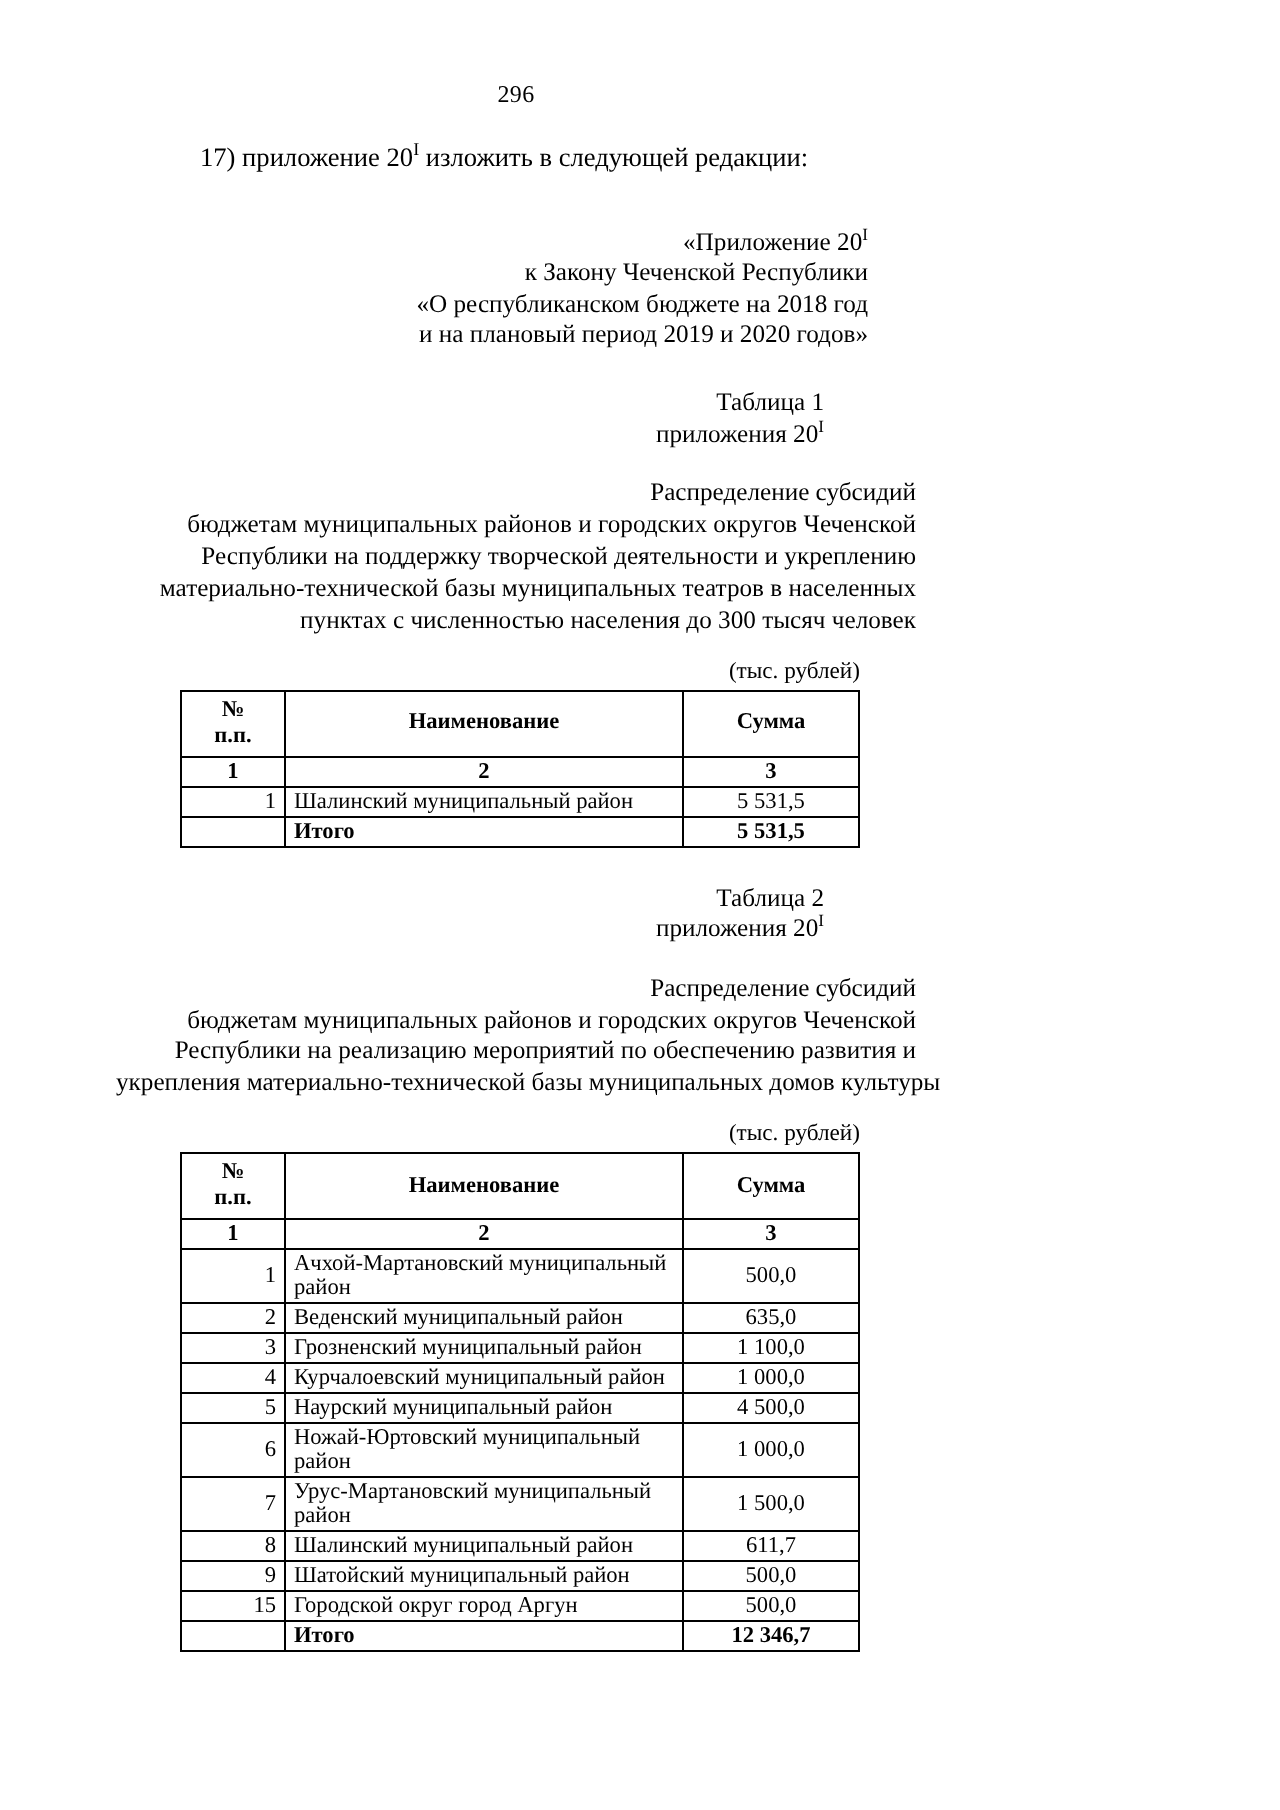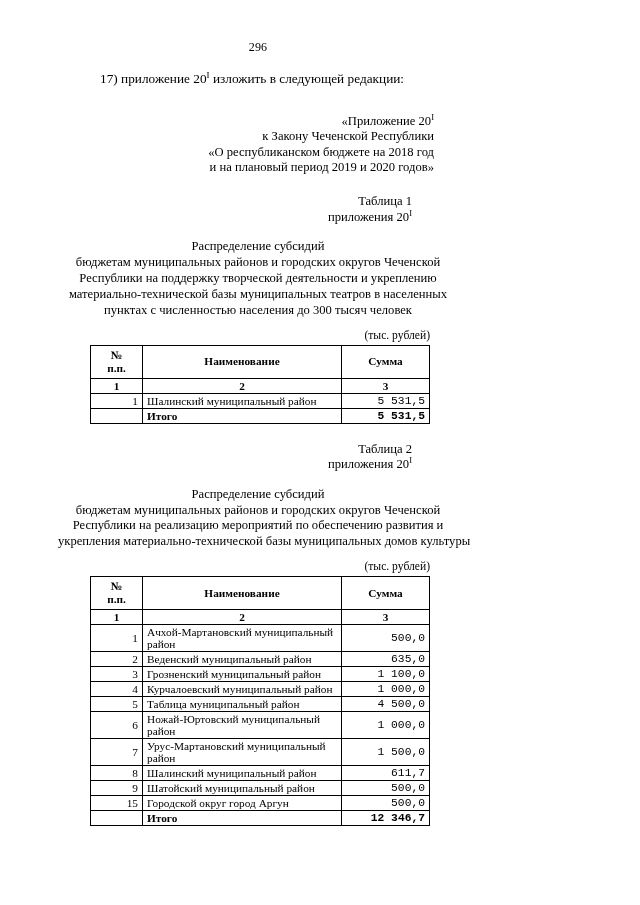--- a/index.html
+++ b/index.html
@@ -62,21 +62,21 @@
   sup {
     font-size: 0.68em;
     vertical-align: super;
     line-height: 0;
   }
 
   
   .section-title {
     margin-top: 14px;
     padding: 0 58px;
-    text-align: center;
+    text-align: right;
     font-size: 12.6px;
     line-height: 1.26;
   }
   .section-title .ln { display: block; white-space: nowrap; }
 
   
   .units {
     margin-top: 10px;
     padding-right: 86px;
     text-align: right;
@@ -105,21 +105,21 @@
     text-align: center;
     font-weight: bold;
     line-height: 1.15;
     padding: 3px 2px;
   }
   .col-num   { width: 52px; }
   .col-sum   { width: 88px; }
 
   td.cnum { text-align: right; padding-right: 5px; }
   td.cname { text-align: left; padding-left: 6px; }
-  td.csum  { text-align: right; padding-right: 5px; font-family: Liberation Mono, monospace; }
+  td.csum  { text-align: center; padding-right: 5px; }
   tr.total td { font-weight: bold; }
   tr.colnums td { text-align: center; font-weight: bold; }
 </style>
 </head>
 <body>
 
 <div class="page">
 
   <div class="page-number">296</div>
 
@@ -236,21 +236,21 @@
             <td class="cname">Грозненский муниципальный район</td>
             <td class="csum">1 100,0</td>
           </tr>
           <tr>
             <td class="cnum">4</td>
             <td class="cname">Курчалоевский муниципальный район</td>
             <td class="csum">1 000,0</td>
           </tr>
           <tr>
             <td class="cnum">5</td>
-            <td class="cname">Таблица муниципальный район</td>
+            <td class="cname">Наурский муниципальный район</td>
             <td class="csum">4 500,0</td>
           </tr>
           <tr>
             <td class="cnum">6</td>
             <td class="cname">Ножай-Юртовский муниципальный район</td>
             <td class="csum">1 000,0</td>
           </tr>
           <tr>
             <td class="cnum">7</td>
             <td class="cname">Урус-Мартановский муниципальный район</td>

